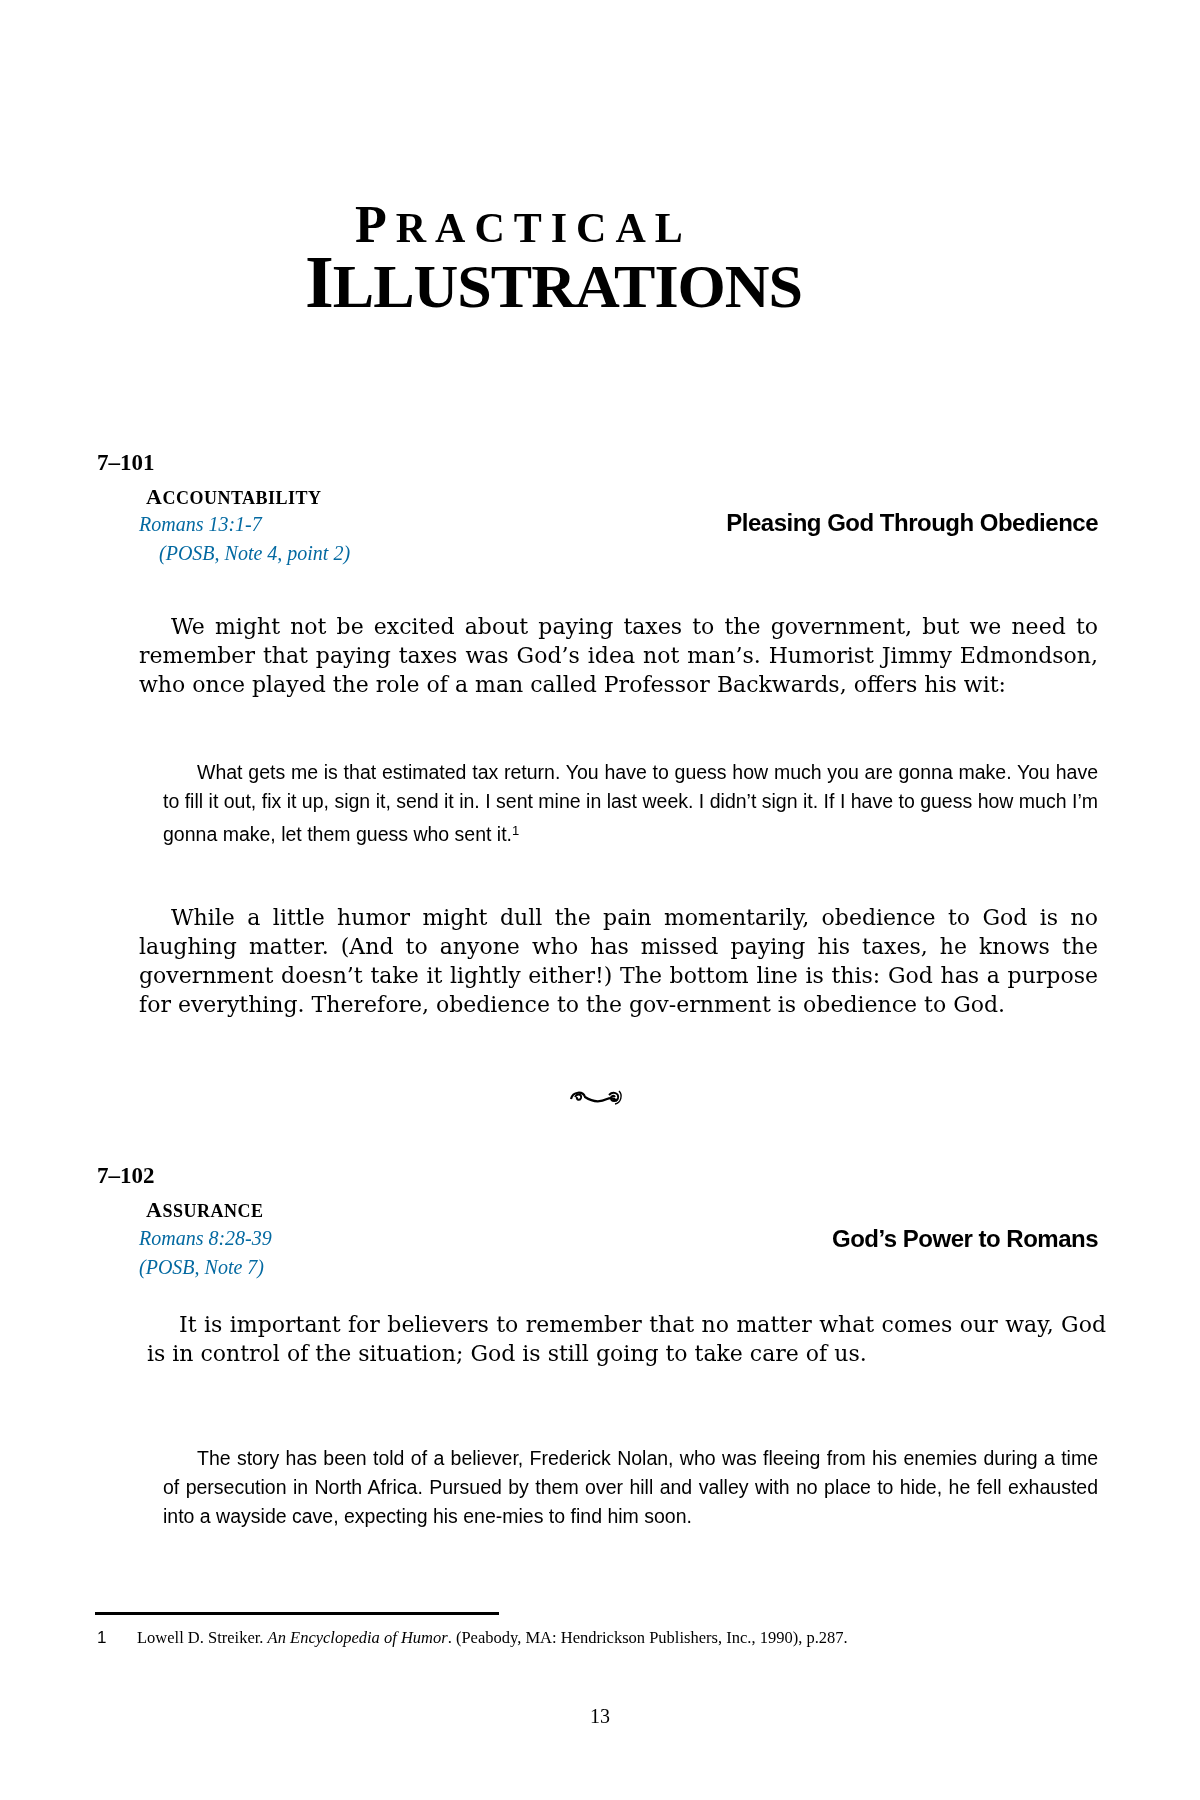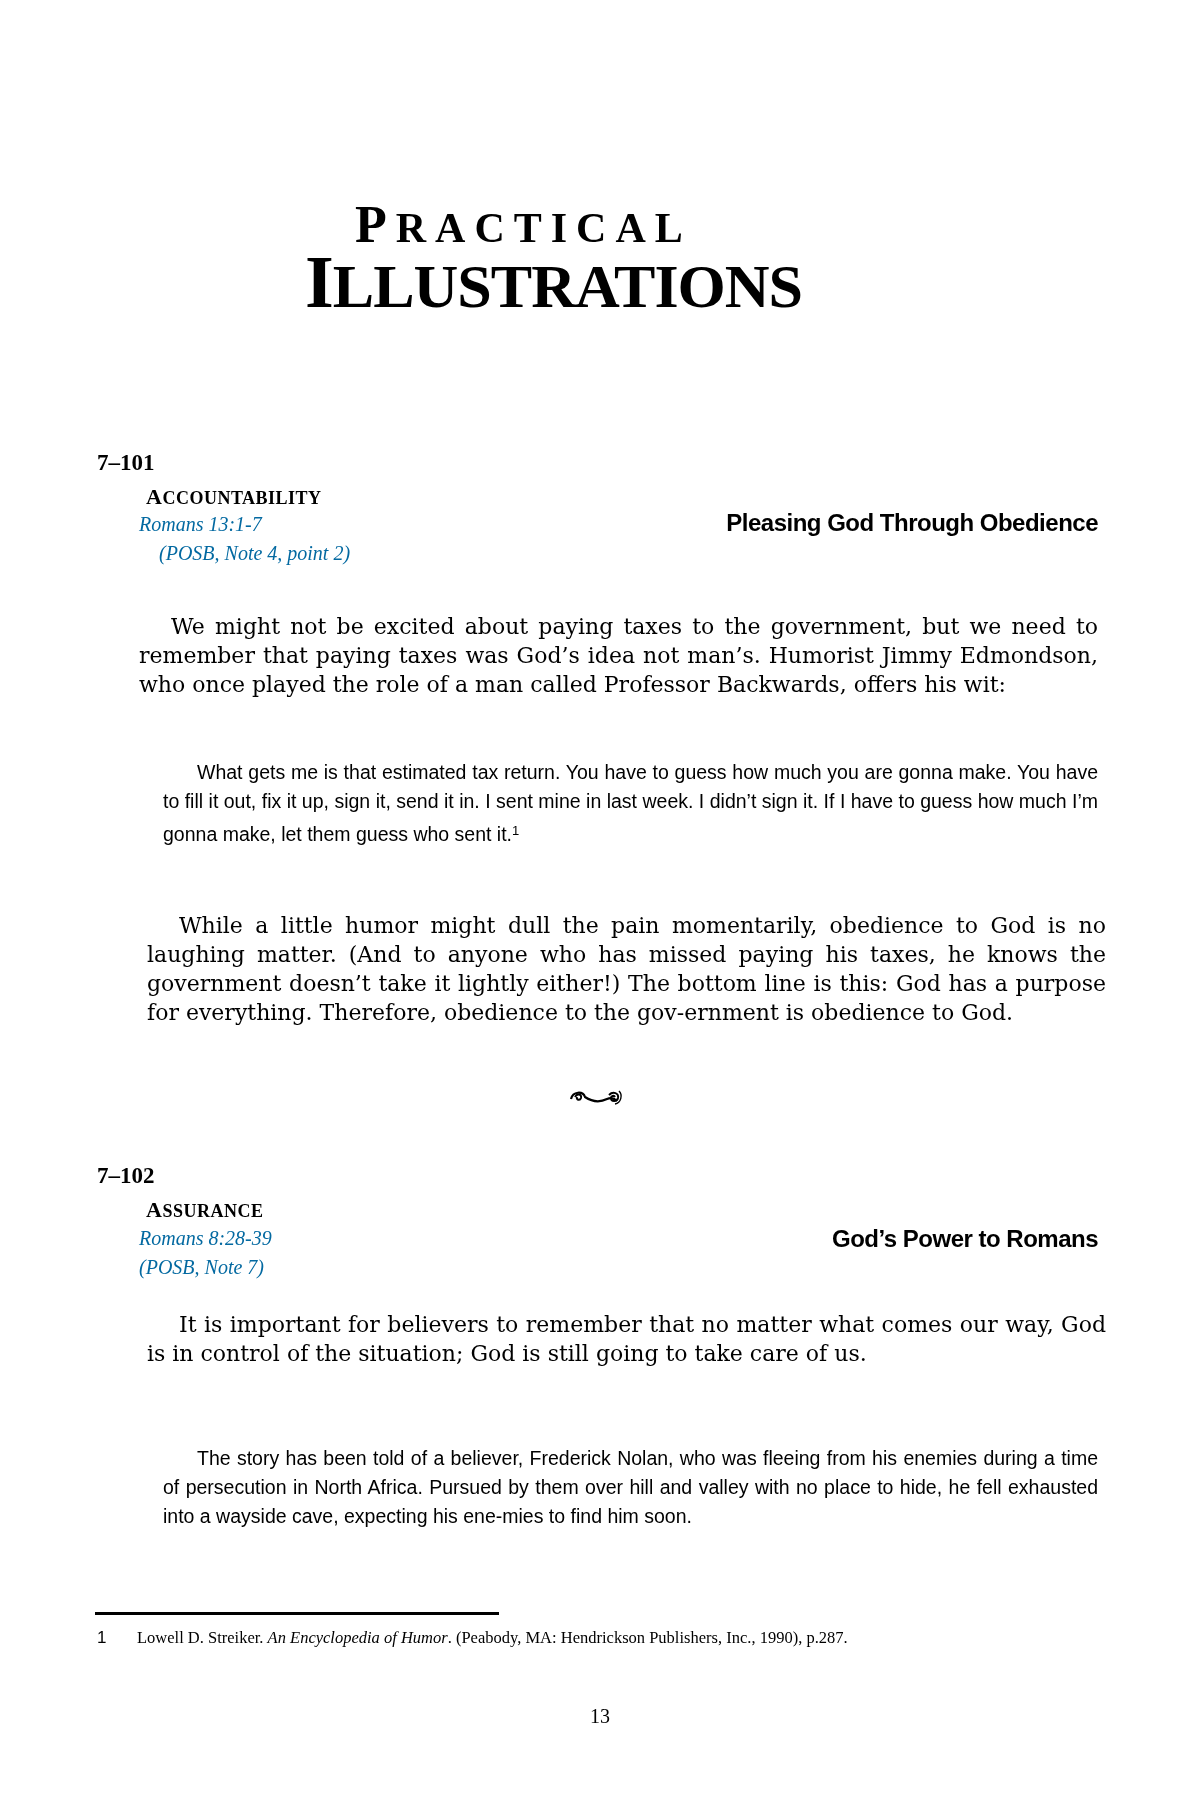--- a/index.html
+++ b/index.html
@@ -90,21 +90,21 @@
   <div class="entry-num" style="top:450px;">7–101</div>
   <div class="entry-topic" style="top:484px;"><span class="big">A</span><span>CCOUNTABILITY</span></div>
   <div class="entry-ref" style="top:513px;">Romans 13:1-7</div>
   <div class="entry-ref" style="top:542px;margin-left:20px;">(POSB, Note 4, point 2)</div>
   <div class="entry-heading" style="top:509px;">Pleasing God Through Obedience</div>
 
   <p class="body-para" style="top:612px; margin:0;">We might not be excited about paying taxes to the government, but we need to remember that paying taxes was God’s idea not man’s. Humorist Jimmy Edmondson, who once played the role of a man called Professor Backwards, offers his wit:</p>
 
   <p class="quote-para" style="top:758px; margin:0;"><span>What gets me is that estimated tax return. You have to guess how much you are gonna make. You have to fill it out, fix it up, sign it, send it in. I sent mine in last week. I didn’t sign it. If I have to guess how much I’m gonna make, let them guess who sent it.</span><sup>1</sup></p>
 
-  <p class="body-para" style="top:903px; margin:8px;">While a little humor might dull the pain momentarily, obedience to God is no laughing matter. (And to anyone who has missed paying his taxes, he knows the government doesn’t take it lightly either!) The bottom line is this: God has a purpose for everything. Therefore, obedience to the gov-ernment is obedience to God.</p>
+  <p class="body-para" style="top:903px; margin:0;">While a little humor might dull the pain momentarily, obedience to God is no laughing matter. (And to anyone who has missed paying his taxes, he knows the government doesn’t take it lightly either!) The bottom line is this: God has a purpose for everything. Therefore, obedience to the gov-ernment is obedience to God.</p>
 </div>
 
 <svg class="ornament" viewBox="0 0 60 22">
   <path d="M6 14 C 8 6, 18 6, 20 12 C 26 16, 34 18, 42 14 C 46 12, 50 14, 52 16" fill="none" stroke="#000" stroke-width="2.2"></path>
   <path d="M10 12 C 12 8, 17 9, 16 13 C 15 16, 11 15, 12 12" fill="none" stroke="#000" stroke-width="2"></path>
   <path d="M44 10 C 48 6, 54 8, 53 13 C 52 17, 46 17, 46 13 C 46 11, 49 10, 50 12" fill="none" stroke="#000" stroke-width="2"></path>
   <path d="M54 6 C 58 10, 56 18, 50 19" fill="none" stroke="#000" stroke-width="1.4"></path>
 </svg>
 
 <div>

